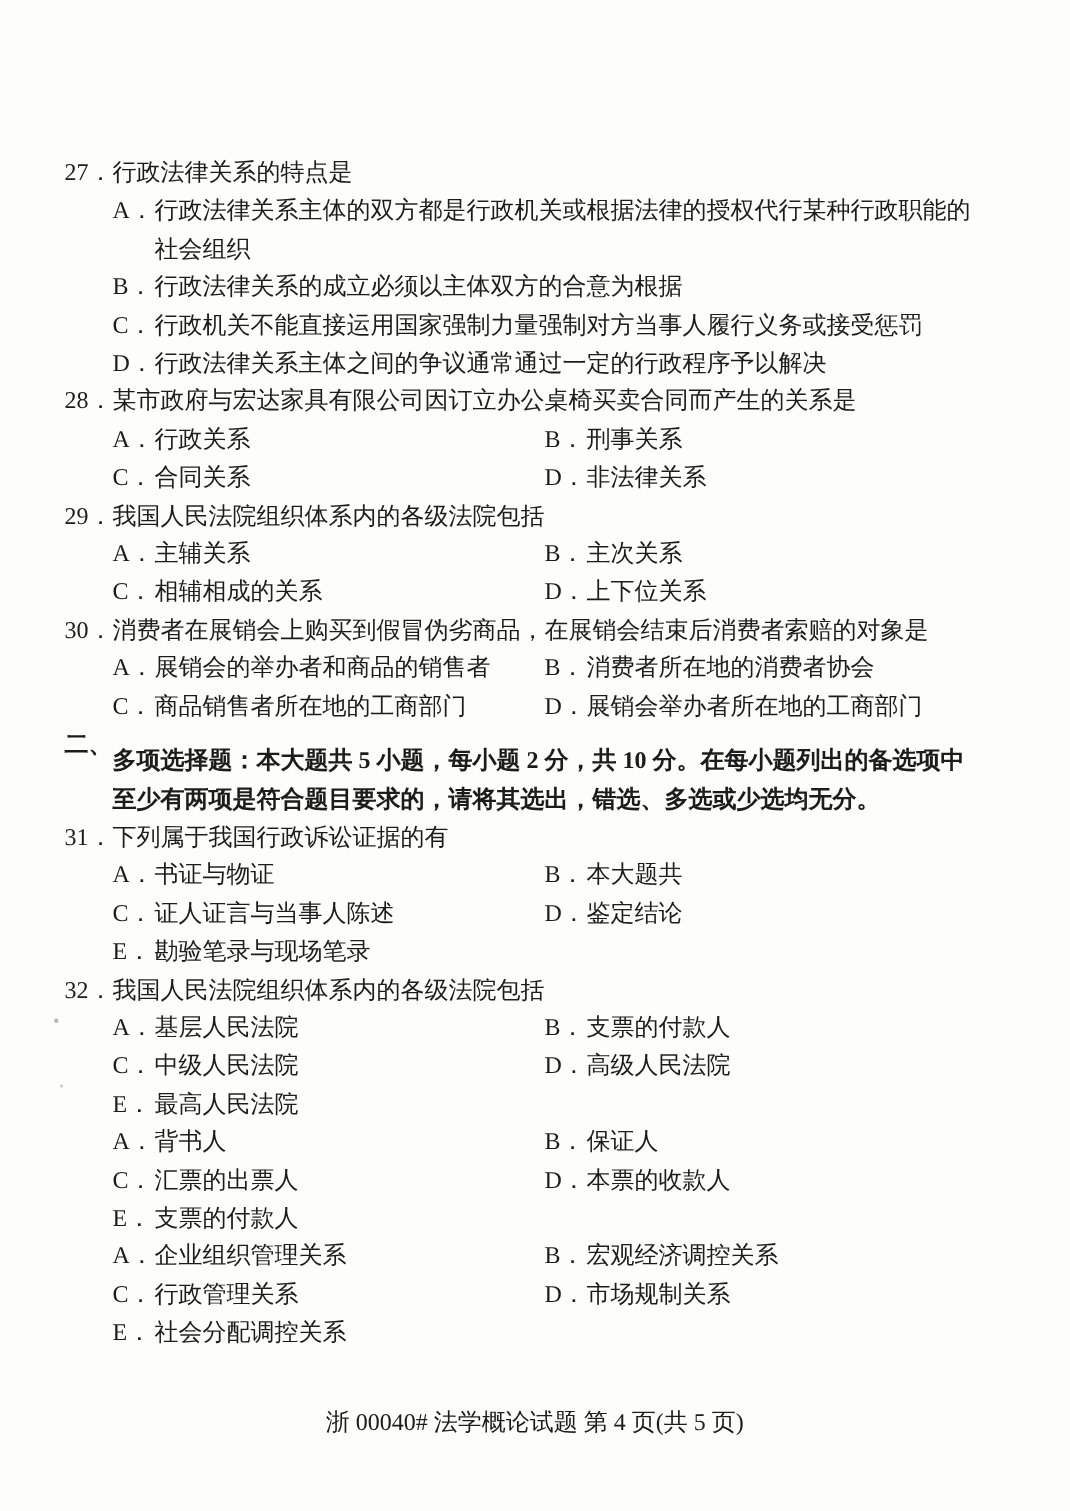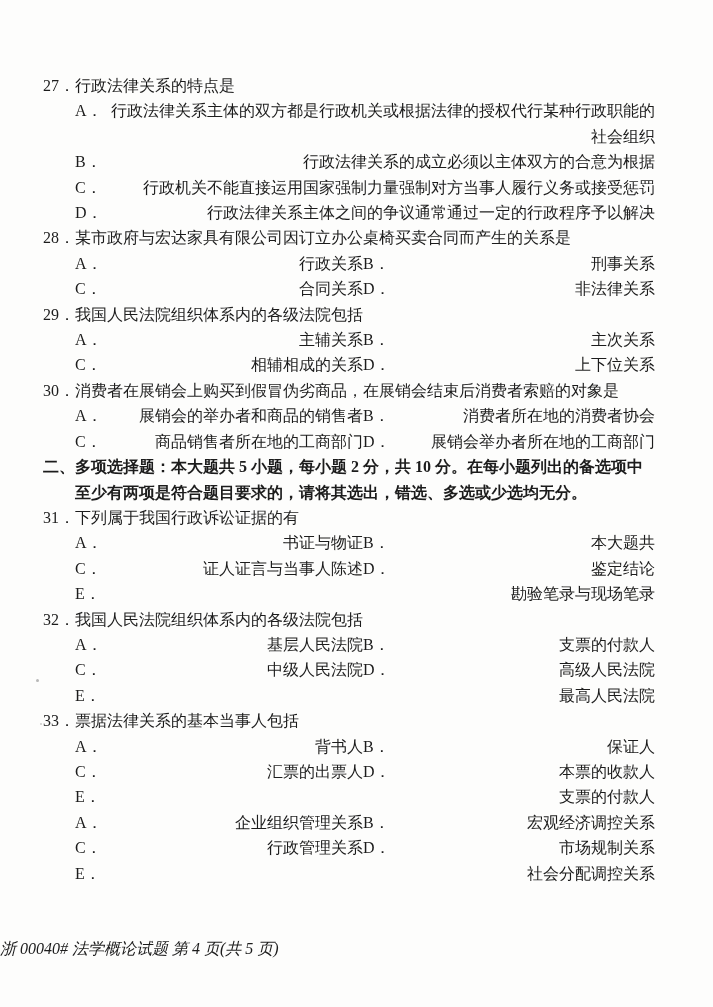--- a/index.html
+++ b/index.html
@@ -6,41 +6,41 @@
   html, body {
     width: 713px; height: 1007px;
     background: #fdfdfc;
     font-family: "Liberation Serif", "DejaVu Serif", serif;
     font-size: 16px;
     color: #1c1c1c;
   }
   .page {
     position: relative;
     width: 713px; height: 1007px;
-    padding: 73px 58px 0 43px;
+    padding: 103px 58px 0 43px;
     overflow: hidden;
   }
   .stem-line { display: flex; line-height: 25.4px; }
   .qnum { flex: 0 0 32px; }
   .stem { flex: 1; }
   .opt { display: flex; line-height: 25.4px; }
   .opt-block > .opt { margin-left: 32px; }
   .olabel { flex: 0 0 28px; }
-  .otext { flex: 1; text-align: right; }
+  .otext { flex: 1; }
   .optrow { display: flex; margin-left: 32px; line-height: 25.4px; }
   .optrow .col1 { flex: 0 0 288px; display: flex; }
   .optrow .col2 { flex: 1; display: flex; }
   .section-header { display: flex; font-weight: bold; line-height: 25.4px; }
   .sec-label { flex: 0 0 32px; }
-  .sec-text { flex: 1; }
+  .sec-text { flex: 1; margin-top: 11px; }
   .footer {
     position: absolute;
     left: 0; right: 0; top: 936px;
+    text-align: center;
     line-height: 25.4px;
-    font-style: italic;
   }
   .speck {
     position: absolute;
     width: 3px; height: 3px;
     background: #9a9a9a;
     border-radius: 50%;
     opacity: .7;
   }
   .speck-1 { left: 36px; top: 679px; }
   .speck-2 { left: 40px; top: 723px; width: 2px; height: 2px; opacity: .5; }
@@ -215,24 +215,20 @@
         <span class="otext">高级人民法院</span>
       </div>
     </div>
     <div class="opt">
       <span class="olabel">E．</span>
       <span class="otext">最高人民法院</span>
     </div>
   </div>
 
   <div class="question opt-block">
-    <div class="stem-line">
-      <span class="qnum">33．</span>
-      <span class="stem">票据法律关系的基本当事人包括</span>
-    </div>
     <div class="optrow">
       <div class="col1 opt">
         <span class="olabel">A．</span>
         <span class="otext">背书人</span>
       </div>
       <div class="col2 opt">
         <span class="olabel">B．</span>
         <span class="otext">保证人</span>
       </div>
     </div>

